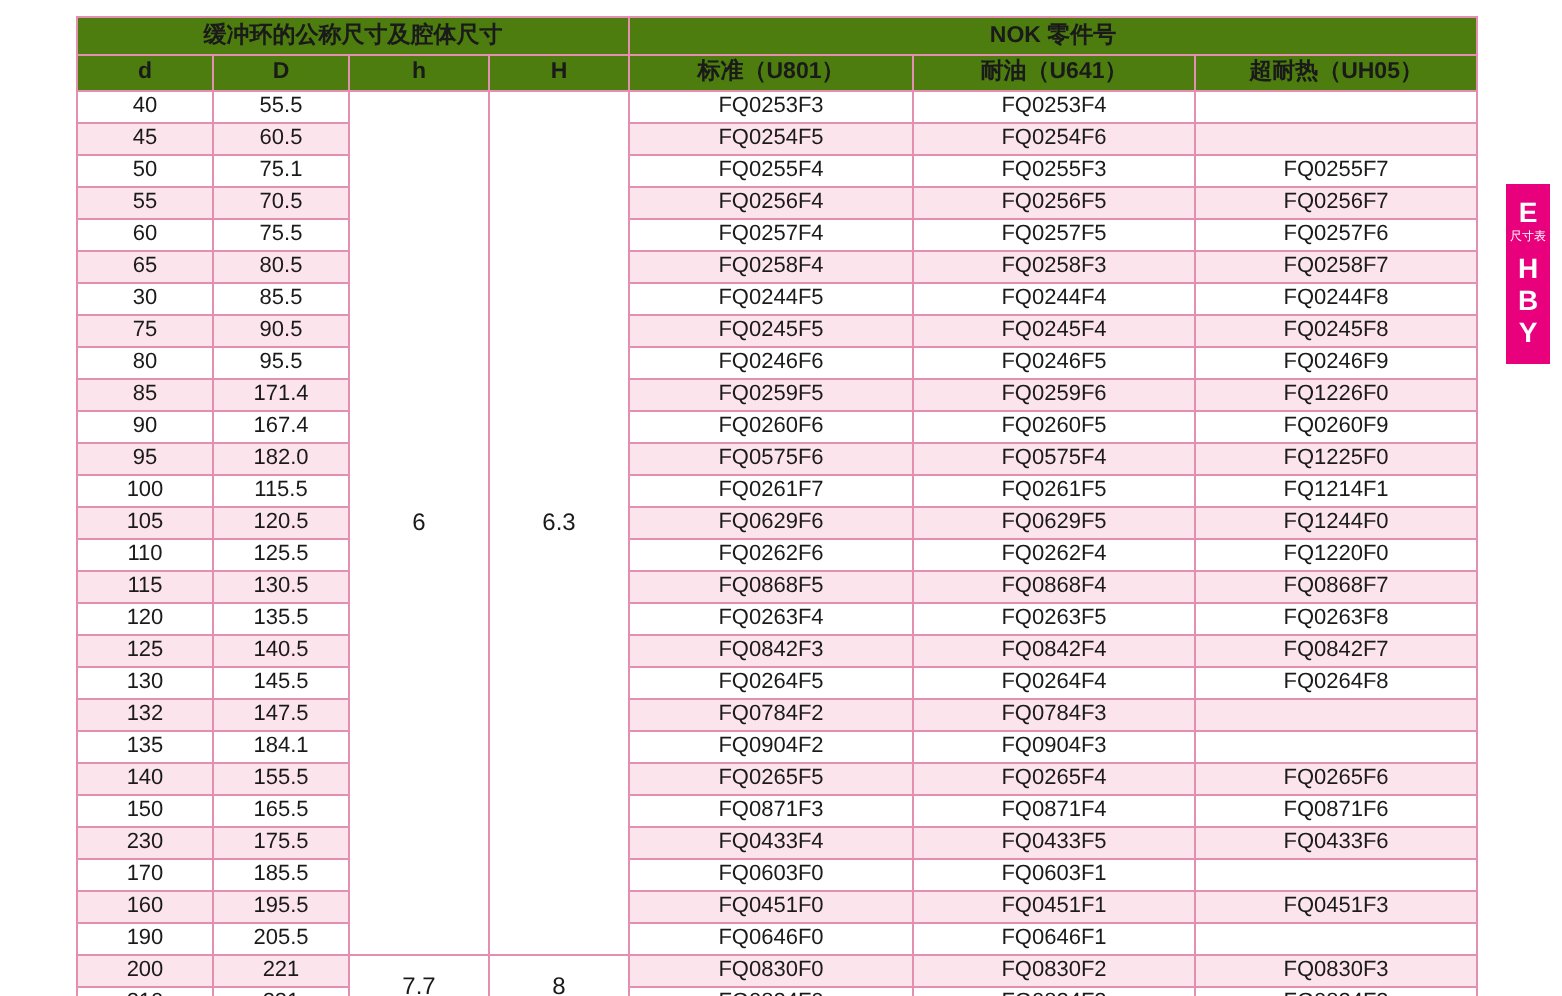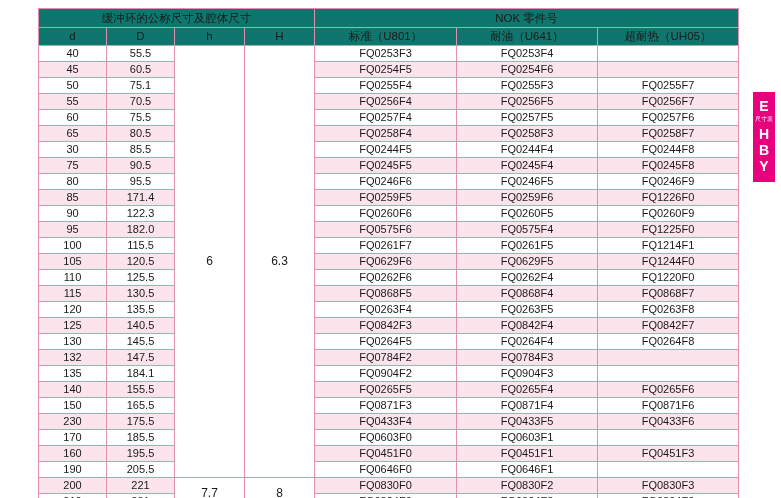--- a/index.html
+++ b/index.html
@@ -29,22 +29,22 @@
     border: 1px solid #e58fb0;
     text-align: center;
     vertical-align: middle;
     padding: 0;
     height: 15px;
     line-height: 15px;
     white-space: nowrap;
     overflow: hidden;
   }
   table.spec thead th {
-    background: #0f766e;
-    font-weight: normal;
+    background: #4d7c0f;
+    font-weight: bold;
     color: #1a1a1a;
     height: 17px;
     line-height: 17px;
     font-size: 11.5px;
   }
   table.spec thead th.group {
     height: 18px;
     line-height: 18px;
   }
   td.alt {
@@ -192,21 +192,21 @@
         </tr>
         <tr>
           <td class="alt">85</td>
           <td class="alt">171.4</td>
           <td class="alt">FQ0259F5</td>
           <td class="alt">FQ0259F6</td>
           <td class="alt">FQ1226F0</td>
         </tr>
         <tr>
           <td class="plain">90</td>
-          <td class="plain">122.3</td>
+          <td class="plain">167.4</td>
           <td class="plain">FQ0260F6</td>
           <td class="plain">FQ0260F5</td>
           <td class="plain">FQ0260F9</td>
         </tr>
         <tr>
           <td class="alt">95</td>
           <td class="alt">182.0</td>
           <td class="alt">FQ0575F6</td>
           <td class="alt">FQ0575F4</td>
           <td class="alt">FQ1225F0</td>

